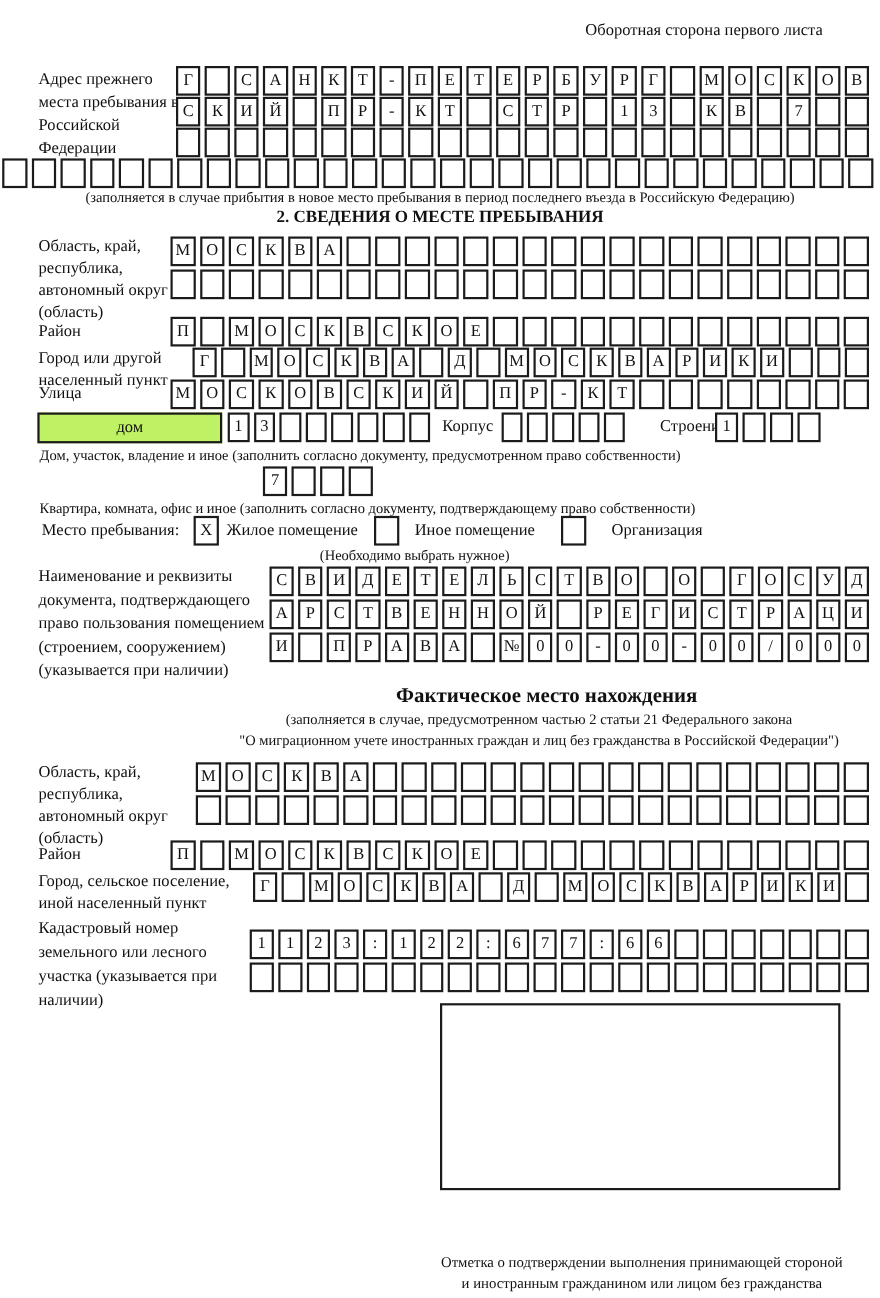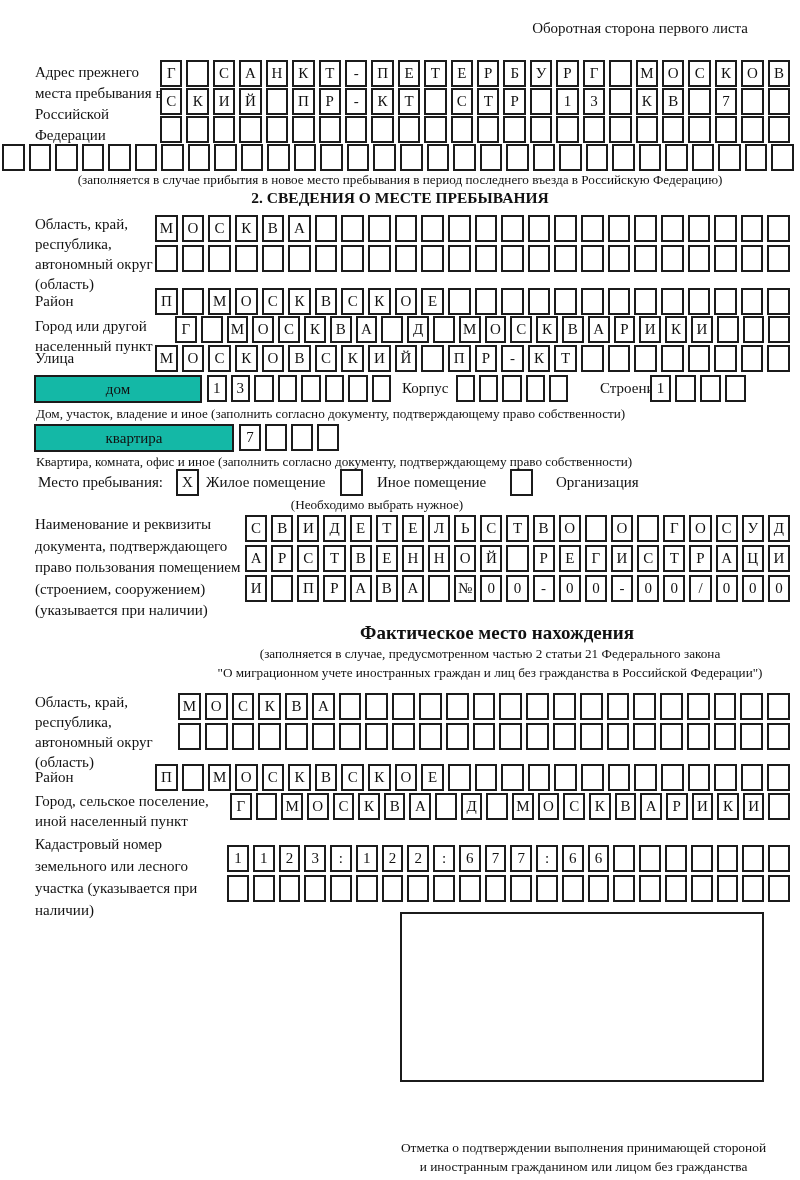--- a/index.html
+++ b/index.html
@@ -13,21 +13,21 @@
   .cap{font-size:13.2px;line-height:16px;}
   .ttl{font-size:15.5px;font-weight:bold;white-space:nowrap;transform:translateX(-50%);}
   .cnt{transform:translateX(-50%);white-space:nowrap;text-align:center;}
   .row{display:flex;gap:4px;}
   .cell{
     flex:1 0 0;height:27px;box-sizing:border-box;border:2px solid #1b1b1b;background:#fff;
     display:flex;align-items:center;justify-content:center;
     font-size:15px;line-height:1;font-family:"Liberation Serif","DejaVu Serif",serif;
   }
   .bigbox{
-    box-sizing:border-box;border:2px solid #1b1b1b;height:28px;background:#14b8a6;
+    box-sizing:border-box;border:2px solid #1b1b1b;height:28px;background:#bef264;
     display:flex;align-items:center;justify-content:center;font-size:15px;
   }
   .cb{
     box-sizing:border-box;border:2px solid #1b1b1b;width:23px;height:27px;background:#fff;
     display:flex;align-items:center;justify-content:center;font-size:15px;
   }
   .stamp{box-sizing:border-box;border:2px solid #1b1b1b;background:#fff;}
 </style>
 </head>
 <body>
@@ -308,23 +308,22 @@
       <span class="cell"></span>
       <span class="cell"></span>
     </div>
   <div class="abs lbl" style="left:600px;top:378px;">Строение</div>
   <div class="abs row" style="left:650px;top:375px;width:96px;">
       <span class="cell">1</span>
       <span class="cell"></span>
       <span class="cell"></span>
       <span class="cell"></span>
     </div>
-  <div class="abs cap" style="left:36px;top:406px;white-space:nowrap;">Дом, участок, владение и иное (заполнить согласно документу, подтверждающему право собственности)</div>
-
-  <div class="abs bigbox" style="left:34px;top:424px;width:200px;">квартира</div>
+  <div class="abs cap" style="left:36px;top:406px;white-space:nowrap;">Дом, участок, владение и иное (заполнить согласно документу, предусмотренном право собственности)</div>
+
   <div class="abs row" style="left:239px;top:424px;width:100px;">
       <span class="cell">7</span>
       <span class="cell"></span>
       <span class="cell"></span>
       <span class="cell"></span>
     </div>
   <div class="abs cap" style="left:36px;top:454px;white-space:nowrap;">Квартира, комната, офис и иное (заполнить согласно документу, подтверждающему право собственности)</div>
 
   <div class="abs lbl" style="left:38px;top:472px;white-space:nowrap;">Место пребывания:</div>
   <span class="abs cb" style="left:176px;top:469px;">X</span>

